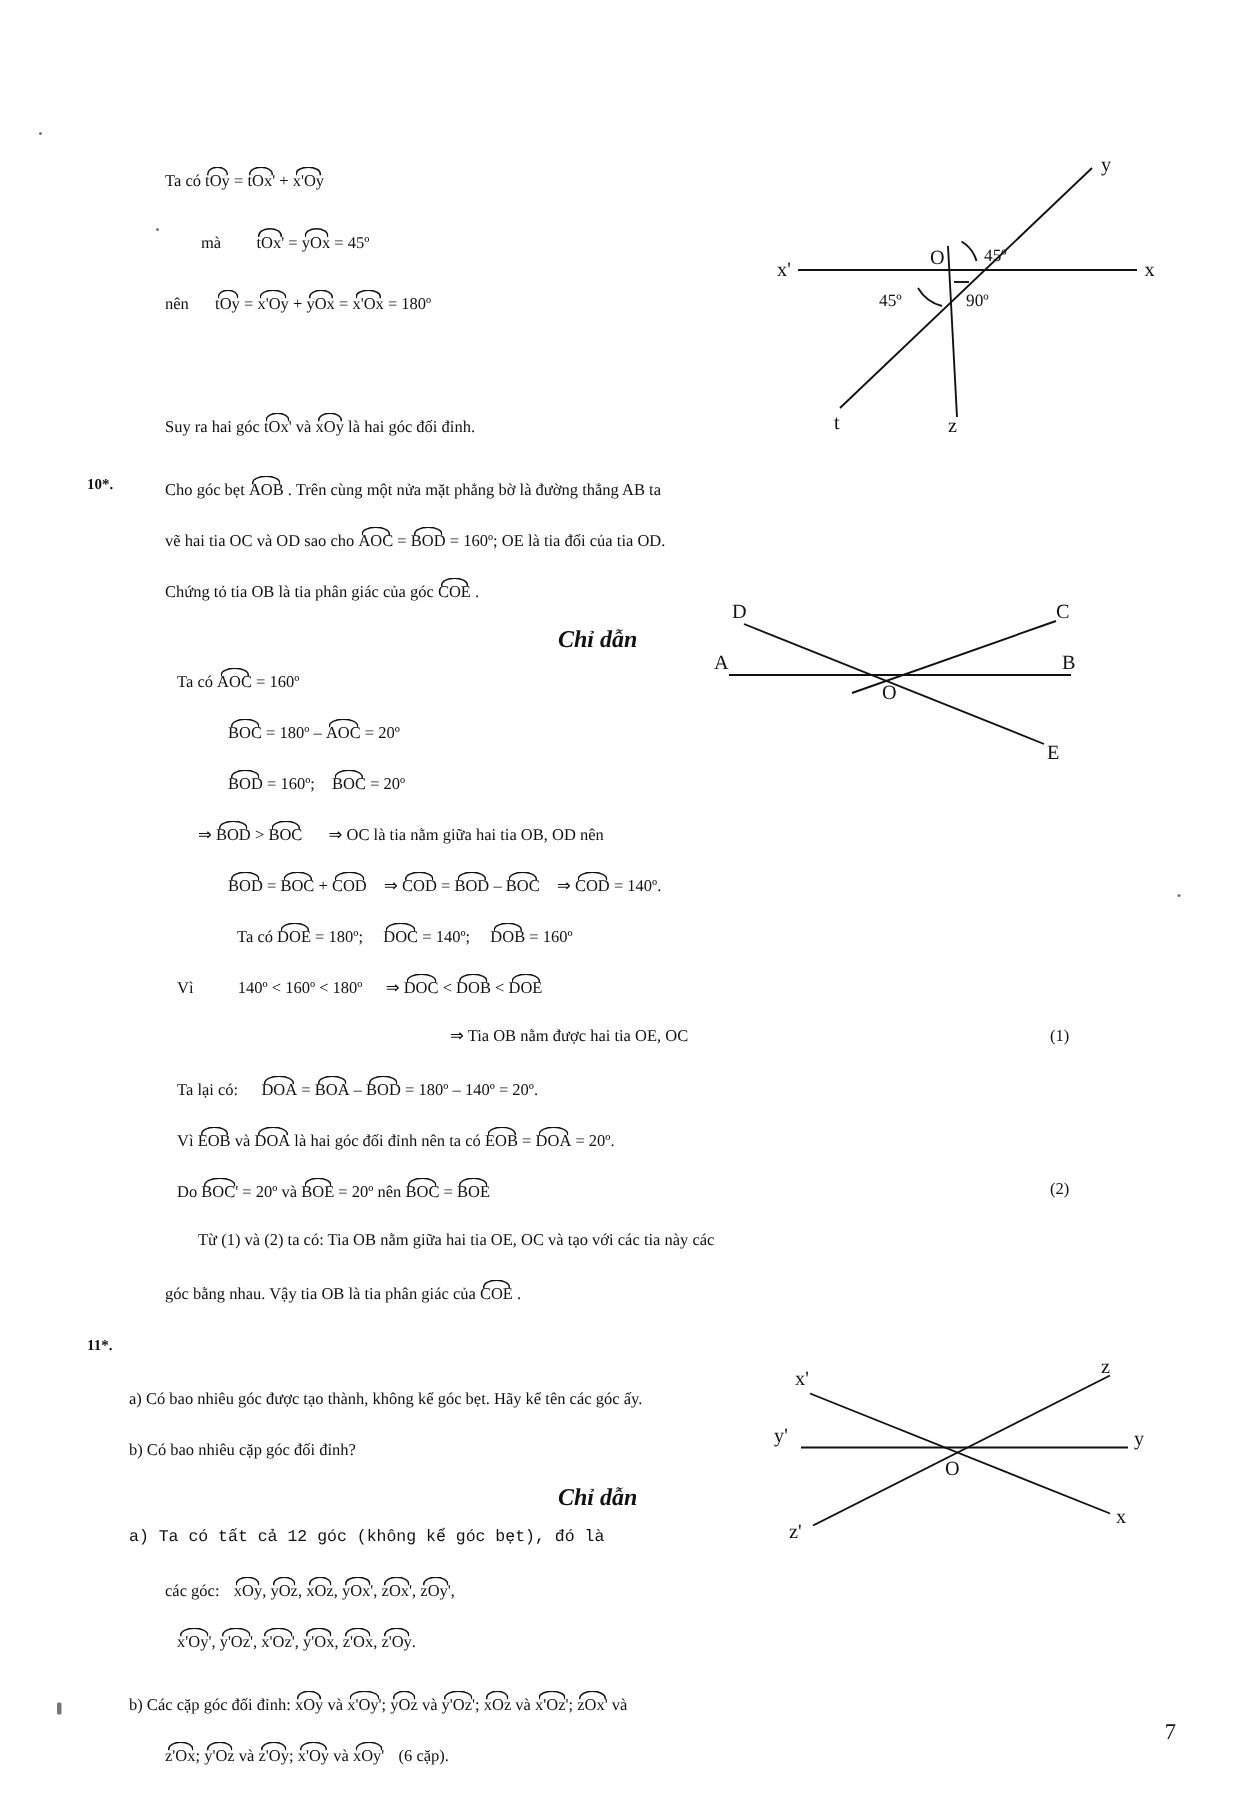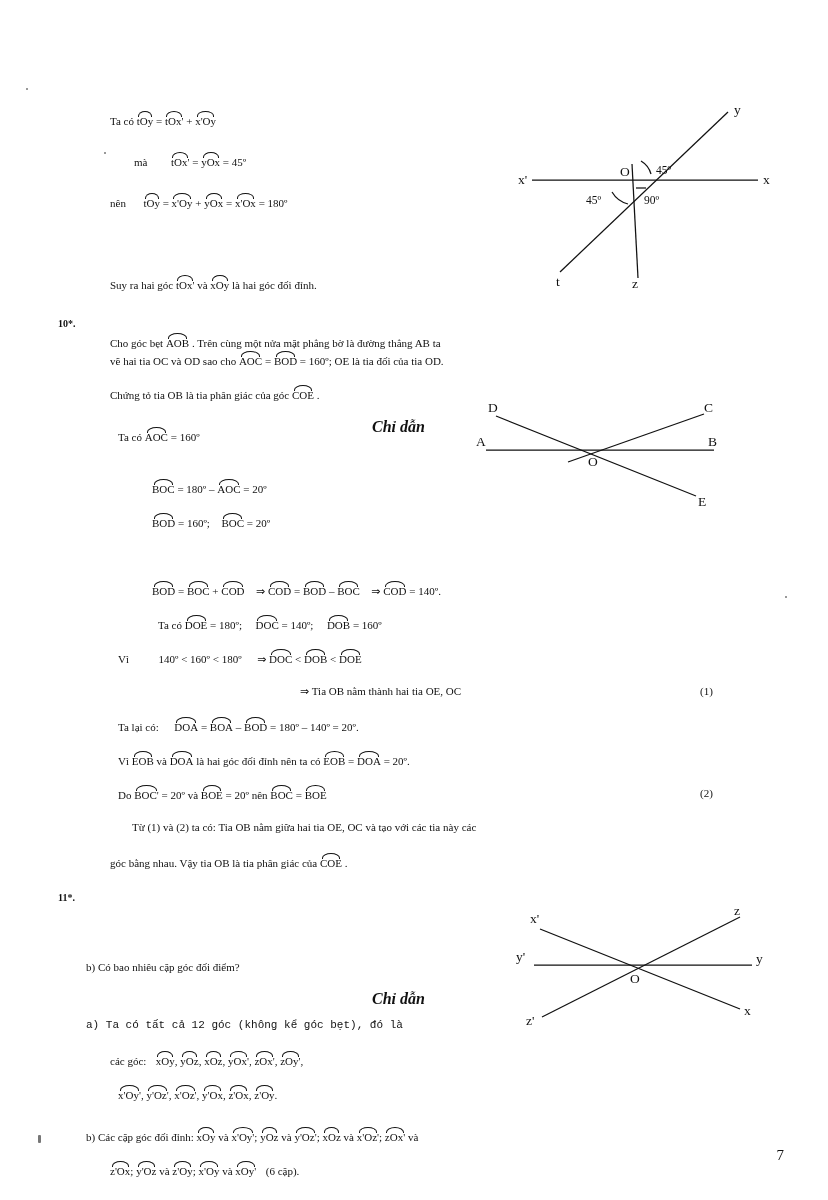--- a/index.html
+++ b/index.html
@@ -94,61 +94,69 @@
       <text class="flab" x="100" y="76">O</text>
       <text class="flab" x="36" y="186">t</text>
       <text class="flab" x="112" y="188">z</text>
       <text class="flabsm" x="136" y="74">45º</text>
       <text class="flabsm" x="66" y="104">45º</text>
       <text class="flabsm" x="124" y="104">90º</text>
     </svg>
   </div>
 
   <div class="indent-num" style="left:58px;top:318px;">10*.</div>
-  <div class="txt" style="left:110px;top:334px;text-align:center;">
+  <div class="txt" style="left:110px;top:318px;text-align:center;">
     <span>Cho góc bẹt</span>
     <span class="ang">AOB</span>
     <span>. Trên cùng một nửa mặt phẳng bờ là đường thẳng AB ta</span>
   </div>
   <div class="txt" style="left:110px;top:352px;">
     <span>vẽ hai tia OC và OD sao cho</span>
     <span class="ang">AOC</span>
     <span>=</span>
     <span class="ang">BOD</span>
     <span>= 160º; OE là tia đối của tia OD.</span>
   </div>
   <div class="txt" style="left:110px;top:386px;">
     <span>Chứng tỏ tia OB là tia phân giác của góc</span>
     <span class="ang">COE</span>
     <span>.</span>
   </div>
 
   <div class="center-head" style="left:372px;top:418px;">Chỉ dẫn</div>
 
-  <div class="txt" style="left:118px;top:428px;">
+  <div class="txt" style="left:118px;top:446px;">
     <span>Ta có</span>
     <span class="ang">AOC</span>
     <span>= 160º</span>
   </div>
 
   <div class="txt" style="left:152px;top:480px;">
     <span class="ang">BOC</span>
     <span>= 180º –</span>
     <span class="ang">AOC</span>
     <span>= 20º</span>
   </div>
 
   <div class="txt" style="left:152px;top:514px;">
     <span class="ang">BOD</span>
     <span>= 160º;</span>
     <span style="display:inline-block;width:6px;"></span>
     <span class="ang">BOC</span>
     <span>= 20º</span>
   </div>
 
+  <div class="txt" style="left:132px;top:548px;">
+    <span>⇒</span>
+    <span class="ang">BOD</span>
+    <span>&gt;</span>
+    <span class="ang">BOC</span>
+    <span style="display:inline-block;width:12px;"></span>
+    <span>⇒ OC là tia nằm giữa hai tia OB, OD nên</span>
+  </div>
 
   <div class="txt" style="left:152px;top:582px;">
     <span class="ang">BOD</span>
     <span>=</span>
     <span class="ang">BOC</span>
     <span>+</span>
     <span class="ang">COD</span>
     <span style="display:inline-block;width:6px;"></span>
     <span>⇒</span>
     <span class="ang">COD</span>
@@ -180,21 +188,21 @@
     <span>140º &lt; 160º &lt; 180º</span>
     <span style="display:inline-block;width:10px;"></span>
     <span>⇒</span>
     <span class="ang">DOC</span>
     <span>&lt;</span>
     <span class="ang">DOB</span>
     <span>&lt;</span>
     <span class="ang">DOE</span>
   </div>
 
-  <div class="txt" style="left:300px;top:684px;">⇒ Tia OB nằm thành hai tia OE, OC</div>
+  <div class="txt" style="left:300px;top:684px;">⇒ Tia OB nằm được hai tia OE, OC</div>
   <div class="txt" style="left:700px;top:684px;">(1)</div>
 
   <div class="txt" style="left:118px;top:718px;">
     <span>Ta lại có:</span>
     <span style="display:inline-block;width:10px;"></span>
     <span class="ang">DOA</span>
     <span>=</span>
     <span class="ang">BOA</span>
     <span>–</span>
     <span class="ang">BOD</span>
@@ -244,21 +252,22 @@
       <text class="flab" x="18" y="12">D</text>
       <text class="flab" x="234" y="12">C</text>
       <text class="flab" x="6" y="46">A</text>
       <text class="flab" x="238" y="46">B</text>
       <text class="flab" x="118" y="66">O</text>
       <text class="flab" x="228" y="106">E</text>
     </svg>
   </div>
 
   <div class="indent-num" style="left:58px;top:892px;">11*.</div>
-  <div class="txt" style="left:86px;top:960px;">b) Có bao nhiêu cặp góc đối điểm?</div>
+  <div class="txt" style="left:86px;top:926px;">a) Có bao nhiêu góc được tạo thành, không kể góc bẹt. Hãy kể tên các góc ấy.</div>
+  <div class="txt" style="left:86px;top:960px;">b) Có bao nhiêu cặp góc đối đỉnh?</div>
 
   <div class="center-head" style="left:372px;top:990px;">Chỉ dẫn</div>
 
   <div class="txt" style="left:86px;top:1018px;font-family:Liberation Mono, monospace;">a) Ta có tất cả 12 góc (không kể góc bẹt), đó là</div>
 
   <div class="txt" style="left:118px;top:1086px;">
     <span class="ang">x'Oy'</span><span>,</span>
     <span class="ang">y'Oz'</span><span>,</span>
     <span class="ang">x'Oz'</span><span>,</span>
     <span class="ang">y'Ox</span><span>,</span>

